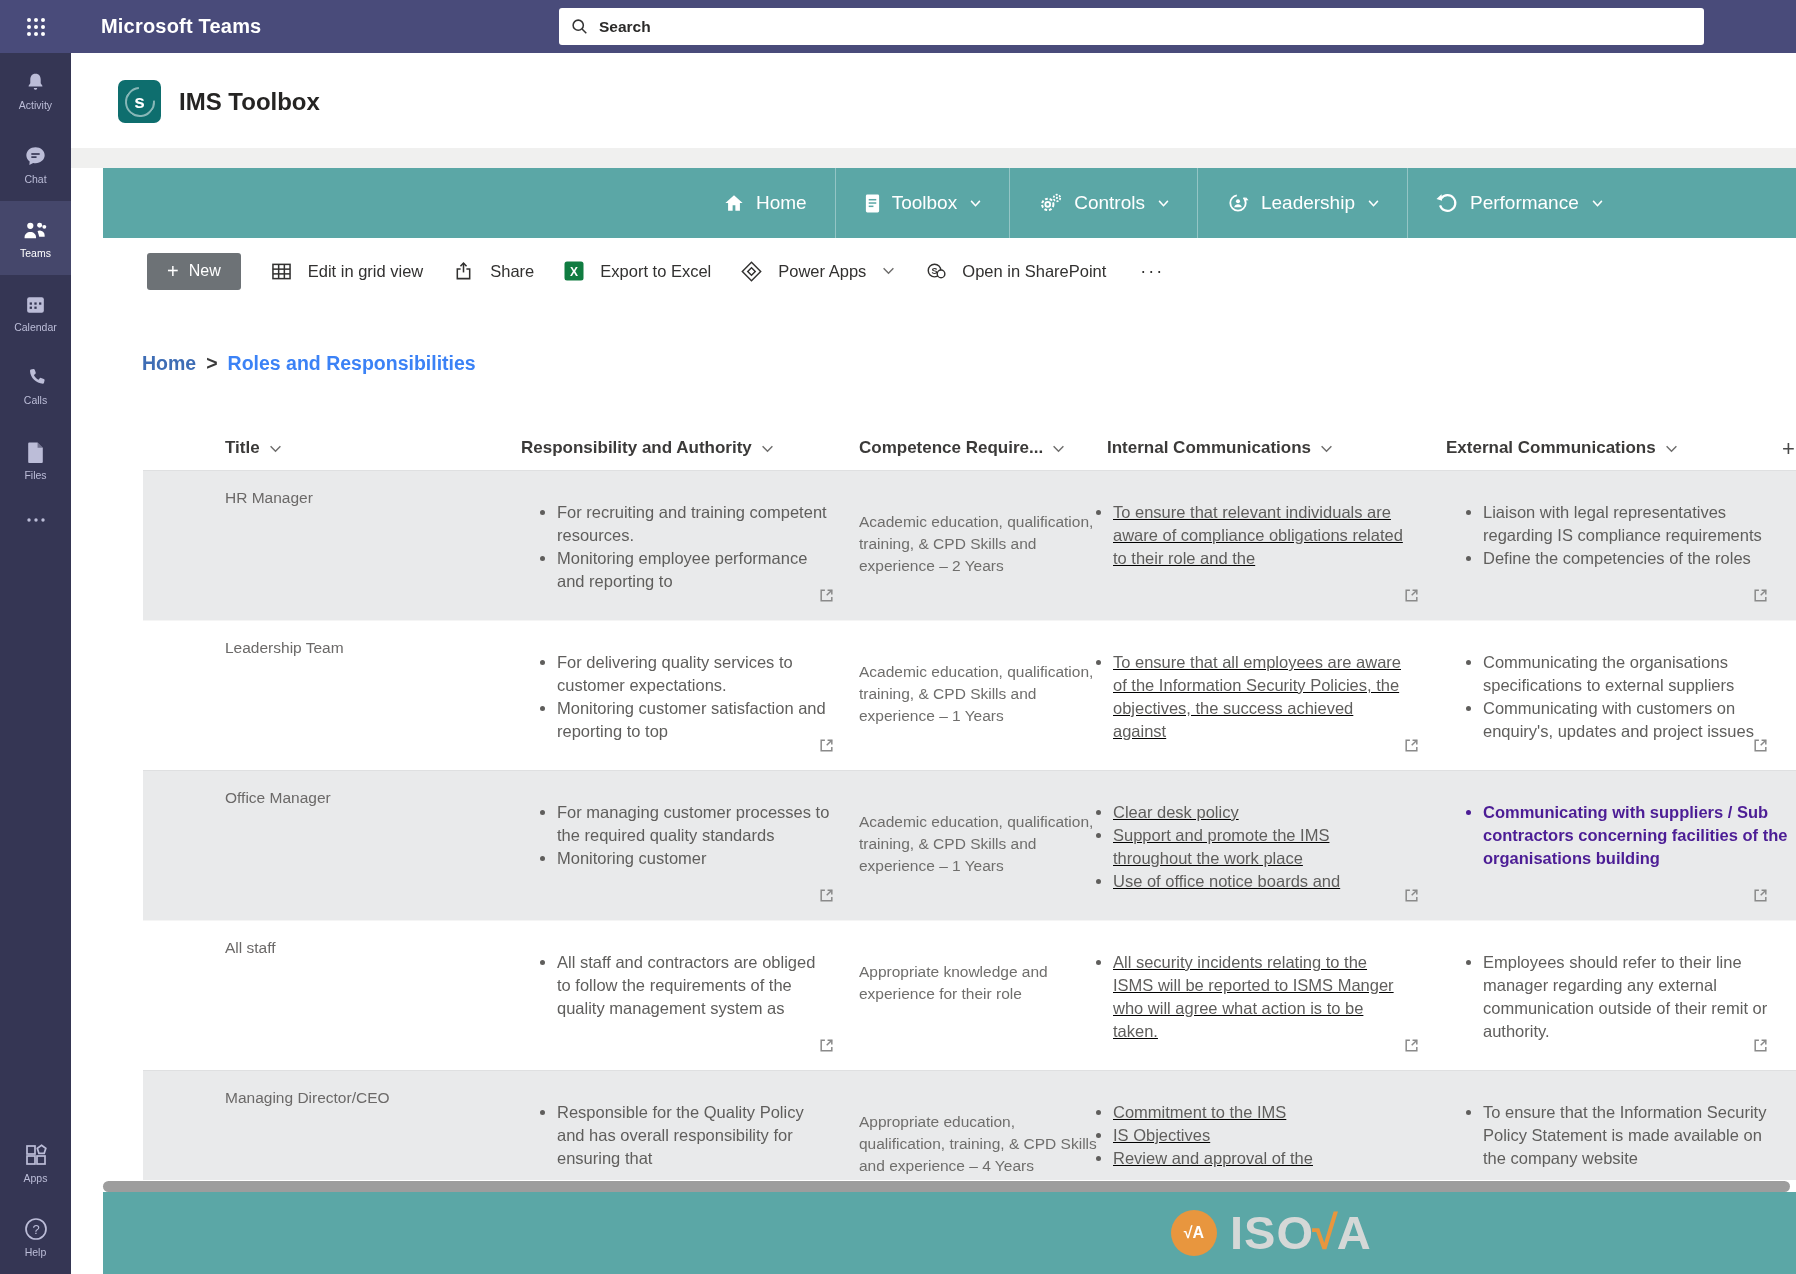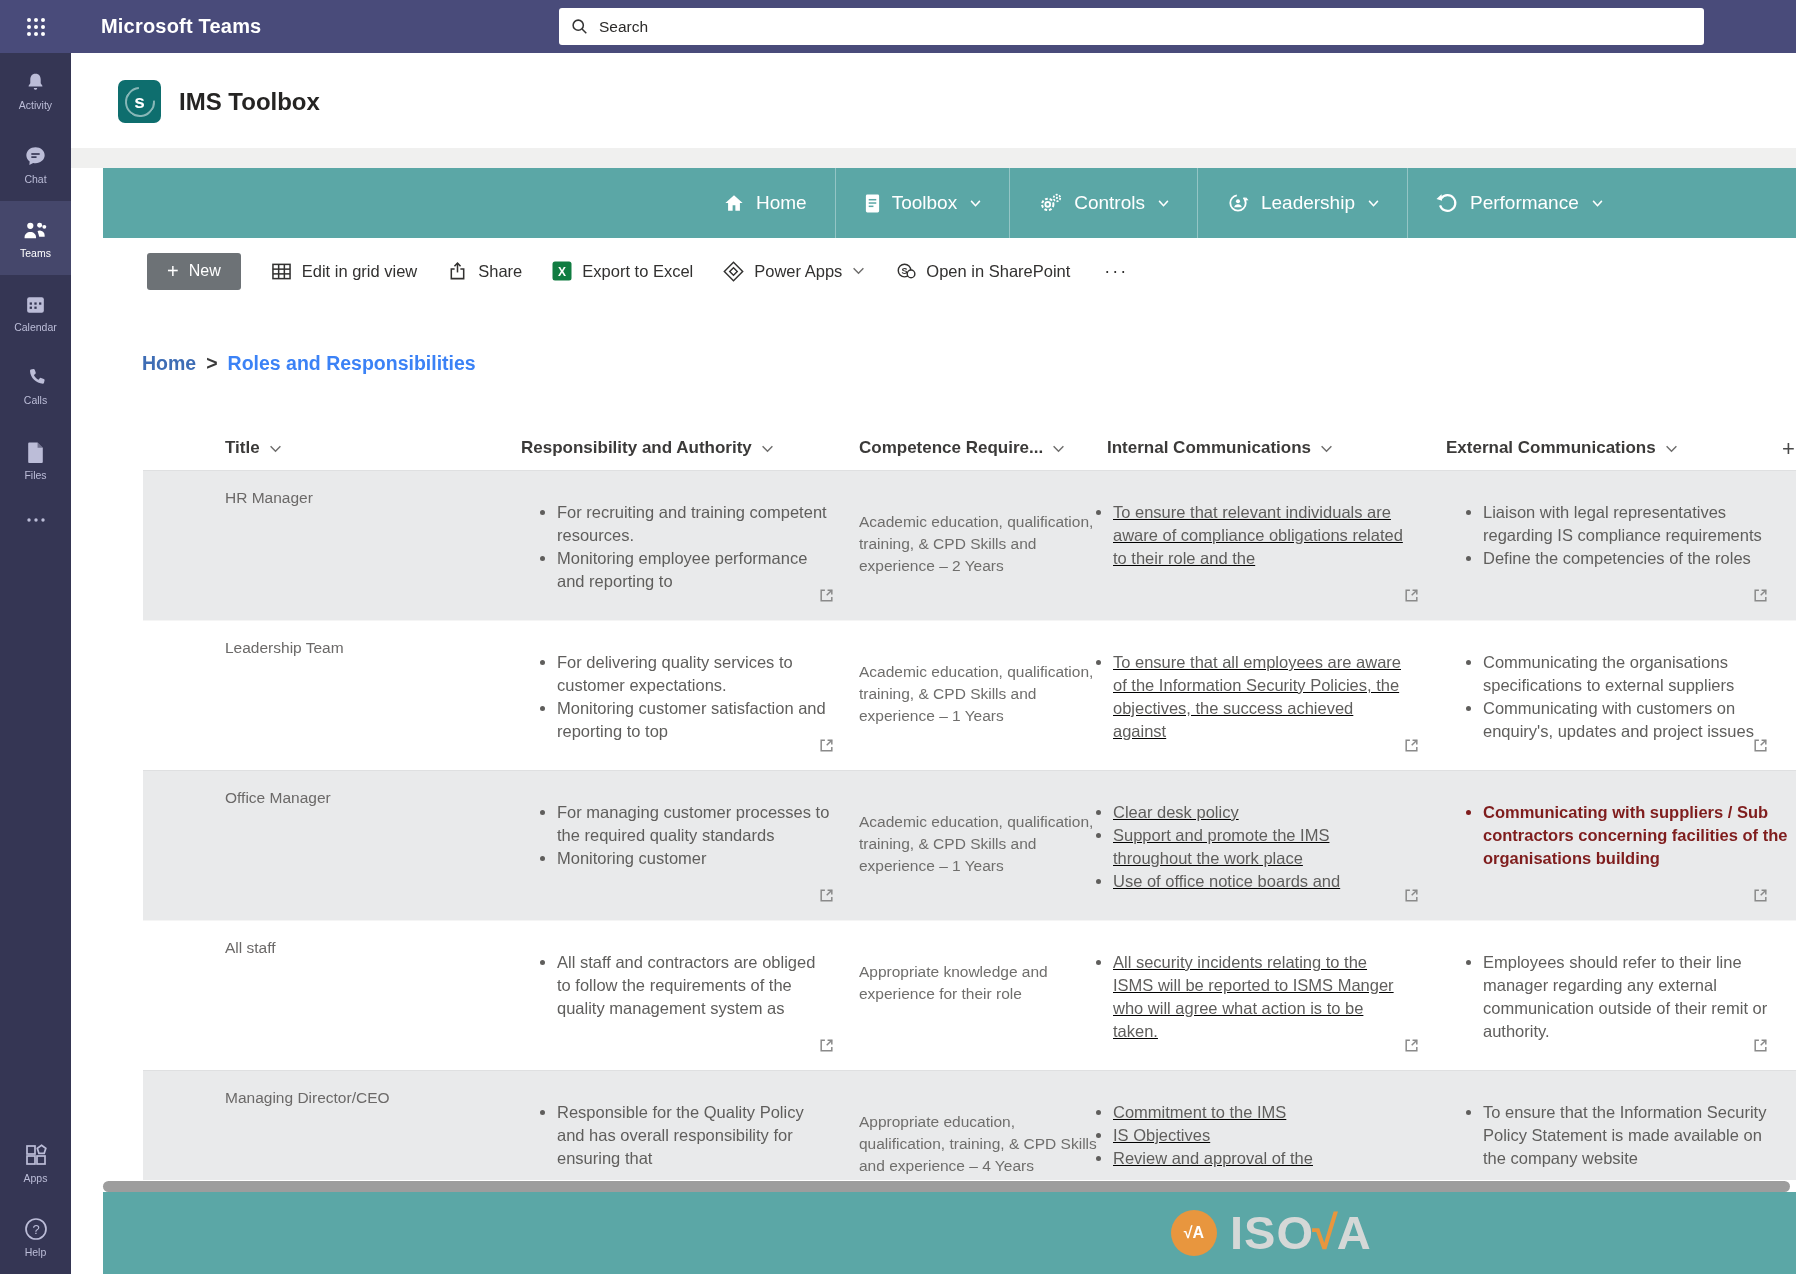--- a/index.html
+++ b/index.html
@@ -6,21 +6,21 @@
   .page{position:relative;width:1796px;height:1274px;background:#ffffff;overflow:hidden;
         font-family:"Liberation Sans",sans-serif;-webkit-font-smoothing:antialiased;}
 
   
   .topbar{position:absolute;left:0;top:0;width:1796px;height:53px;background:#494b7a;display:flex;align-items:center;}
   .waffle{width:71px;height:53px;display:flex;align-items:center;justify-content:center;cursor:pointer;}
   .topbar-title{color:#fff;font-weight:bold;font-size:20px;margin-left:30px;letter-spacing:.2px;}
   .searchbox{position:absolute;left:559px;top:8px;width:1145px;height:37px;background:#fff;border-radius:3px;
              display:flex;align-items:center;padding-left:12px;box-sizing:border-box;gap:9px;}
   .searchbox input{border:none;outline:none;font-size:15.5px;color:#b91c1c;background:transparent;width:90%;
-             font-family:"Liberation Sans",sans-serif;}
+             font-family:"Liberation Sans",sans-serif;font-weight:bold;}
   .searchbox input::placeholder{color:#2b2a29;opacity:1;}
 
   
   .sidebar{position:absolute;left:0;top:53px;width:71px;height:1221px;background:#353654;display:flex;flex-direction:column;}
   .rail-item{width:71px;height:74px;display:flex;flex-direction:column;align-items:center;justify-content:center;
              gap:4px;color:#bcbdd8;font-size:10.5px;cursor:pointer;}
   .rail-item svg{display:block;}
   .rail-item.active{background:#45476b;color:#ffffff;}
   .rail-item.dots{height:46px;}
   .rail-bottom{margin-top:auto;}
@@ -41,21 +41,21 @@
             border-left:1px solid rgba(255,255,255,.35);}
   .nav-item:first-child{border-left:none;}
   .nav-item svg{display:block;}
   .nav-caret{margin-left:2px;display:flex;align-items:center;}
 
   
   .cmdbar{position:absolute;left:147px;top:250px;height:42px;display:flex;align-items:center;gap:30px;}
   .btn-new{height:37px;padding:0 20px;background:#6d7276;border:none;border-radius:3px;color:#fff;font-size:16px;
            display:flex;align-items:center;gap:10px;cursor:pointer;font-family:"Liberation Sans",sans-serif;}
   .btn-new .plus{font-size:20px;font-weight:400;line-height:1;}
-  .cmd-item{display:flex;align-items:center;gap:10px;font-size:16.5px;color:#323130;cursor:pointer;background:none;border:none;
+  .cmd-item{display:flex;align-items:center;gap:16px;font-size:16.5px;color:#323130;cursor:pointer;background:none;border:none;
             font-family:"Liberation Sans",sans-serif;padding:0;}
   .cmd-more{font-size:18px;letter-spacing:2px;color:#323130;cursor:pointer;background:none;border:none;padding:0 4px;}
 
   
   .breadcrumb{position:absolute;left:142px;top:352px;font-size:19.5px;font-weight:bold;display:flex;gap:10px;align-items:baseline;}
   .crumb-home{color:#3e6db5;cursor:pointer;}
   .crumb-sep{color:#3a3a3a;}
   .crumb-current{color:#3b82f6;}
 
   
@@ -70,21 +70,21 @@
   .lrow{position:relative;width:100%;height:150px;box-sizing:border-box;border-top:1px solid rgba(0,0,0,.04);}
   .lrow.shaded{background:#e9eaeb;}
   .cell{position:absolute;}
   .cell-title{left:82px;top:18px;font-size:15.5px;color:#6b6968;}
   .cell-resp{left:397px;top:30px;width:292px;}
   .cell-comp{left:716px;top:40px;width:243px;font-size:15.5px;line-height:22px;color:#6f6e6c;}
   .cell-int{left:953px;top:30px;width:308px;text-decoration:underline;}
   .cell-ext{left:1323px;top:30px;width:322px;}
   .cell ul{margin:0;padding-left:17px;}
   .cell li{font-size:16.5px;line-height:23px;color:#5f5e5c;margin:0;}
-  .cell-ext.bold li{color:#7f1d1d;font-weight:bold;}
+  .cell-ext.bold li{color:#4c1d95;font-weight:bold;}
   .expand{position:absolute;top:116px;width:17px;height:17px;cursor:pointer;}
   .expand.exp-resp{left:675px;}
   .expand.exp-int{left:1260px;}
   .expand.exp-ext{left:1609px;}
 
   
   .hscroll{position:absolute;left:103px;top:1181px;width:1687px;height:11px;border-radius:6px;background:#9d9d9d;cursor:pointer;}
   .footer{position:absolute;left:103px;top:1192px;width:1693px;height:82px;background:#5ba7a6;}
   .brand{position:absolute;left:1068px;top:17px;display:flex;align-items:center;gap:13px;}
   .brand-badge{width:46px;height:46px;border-radius:50%;background:#e8963e;color:#fff;display:flex;align-items:center;

